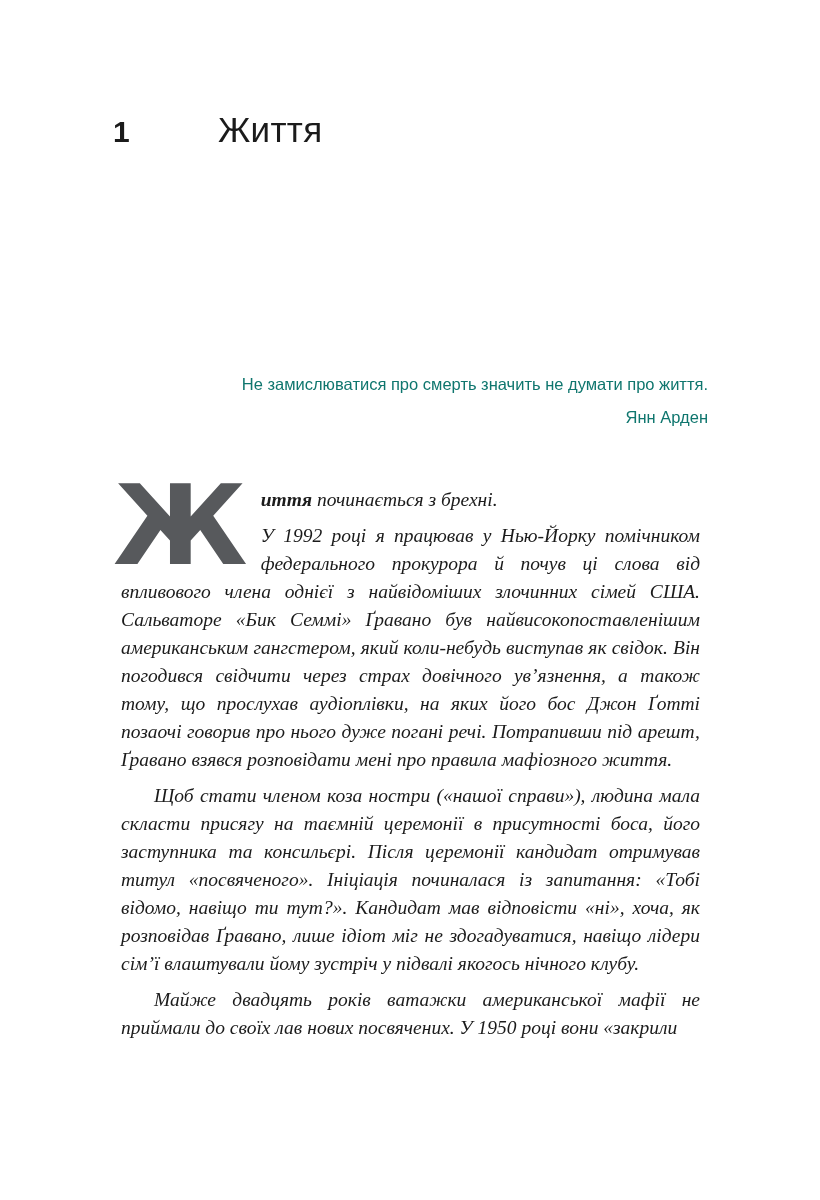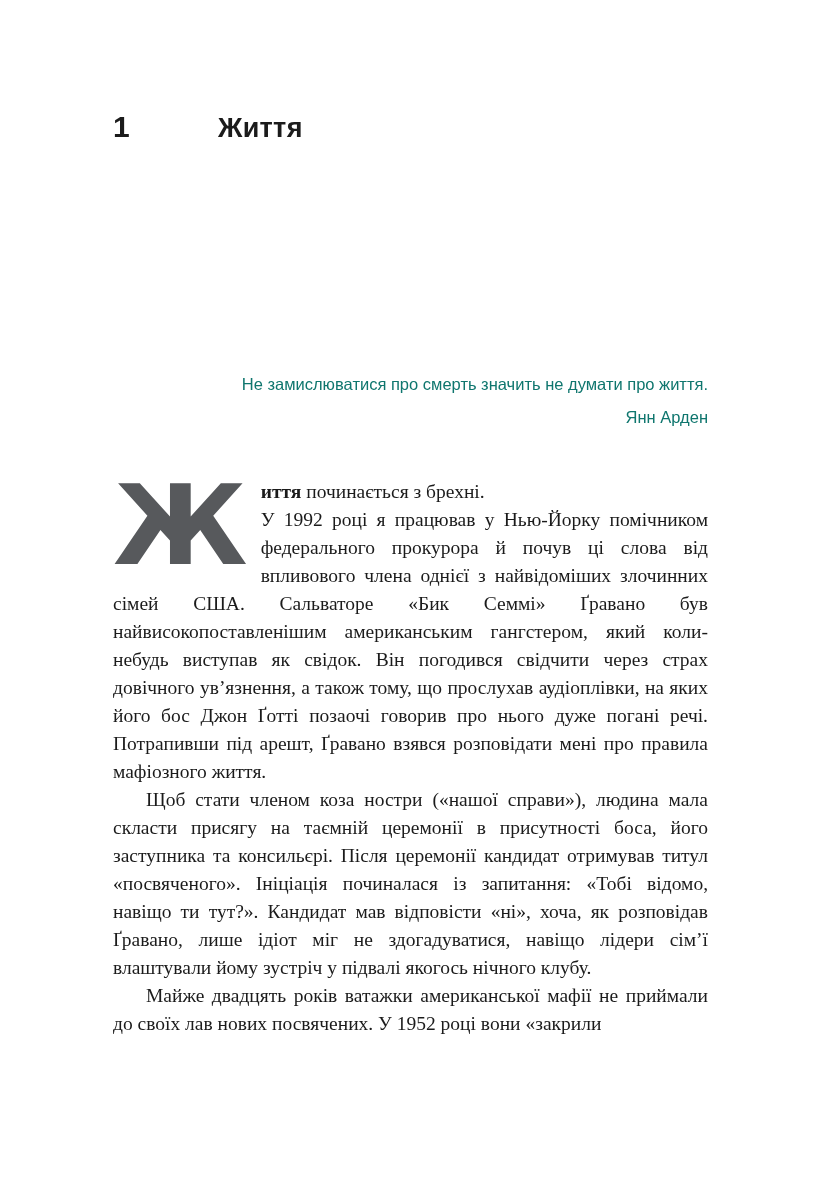--- a/index.html
+++ b/index.html
@@ -26,22 +26,22 @@
     align-items: baseline;
     font-family: "Liberation Sans", sans-serif;
   }
   .chapter-number {
     width: 105px;
     font-size: 30px;
     font-weight: 700;
     letter-spacing: 0.5px;
   }
   .chapter-title {
-    font-size: 27px;
-    font-weight: 700;
+    font-size: 35px;
+    font-weight: 400;
     letter-spacing: 0.3px;
   }
 
   
   .epigraph {
     position: absolute;
     top: 374px;
     left: 113px;
     width: 595px;
     text-align: right;
@@ -61,21 +61,22 @@
     top: 478px;
     left: 113px;
     width: 595px;
     font-family: "Liberation Serif", serif;
     font-size: 19.5px;
     line-height: 28px;
     text-align: justify;
     hyphens: auto;
   }
   .body-text p {
-    margin: 0;
+    margin: 8px;
+    font-style: italic;
   }
   .dropcap {
     float: left;
     font-family: "DejaVu Sans", sans-serif;
     font-weight: bold;
     font-size: 110px;
     line-height: 84px;
     color: #57595c;
     margin: 6px 13px 0 0;
   }
@@ -99,16 +100,16 @@
   <div class="epigraph">
     <div class="epigraph-text">Не замислюватися про смерть значить не думати про життя.</div>
     <div class="epigraph-attribution">Янн Арден</div>
   </div>
 
   <div class="body-text">
     <span class="dropcap">Ж</span>
     <p class="lead"><b>иття</b><span> починається з брехні.</span></p>
     <p class="para">У 1992 році я працював у Нью-Йорку помічником федерального прокурора й почув ці слова від впливового члена однієї з найвідоміших злочинних сімей США. Сальваторе «Бик Семмі» Ґравано був найвисокопоставленішим американським гангстером, який коли-небудь виступав як свідок. Він погодився свідчити через страх довічного ув’язнення, а також тому, що прослухав аудіоплівки, на яких його бос Джон Ґотті позаочі говорив про нього дуже погані речі. Потрапивши під арешт, Ґравано взявся розповідати мені про правила мафіозного життя.</p>
     <p class="para indent">Щоб стати членом коза ностри («нашої справи»), людина мала скласти присягу на таємній церемонії в присутності боса, його заступника та консильєрі. Після церемонії кандидат отримував титул «посвяченого». Ініціація починалася із запитання: «Тобі відомо, навіщо ти тут?». Кандидат мав відповісти «ні», хоча, як розповідав Ґравано, лише ідіот міг не здогадуватися, навіщо лідери сім’ї влаштували йому зустріч у підвалі якогось нічного клубу.</p>
-    <p class="para indent">Майже двадцять років ватажки американської мафії не приймали до своїх лав нових посвячених. У 1952 році вони «закрили</p>
+    <p class="para indent">Майже двадцять років ватажки американської мафії не приймали до своїх лав нових посвячених. У 1950 році вони «закрили</p>
   </div>
 
 </div>
 
 </body></html>

